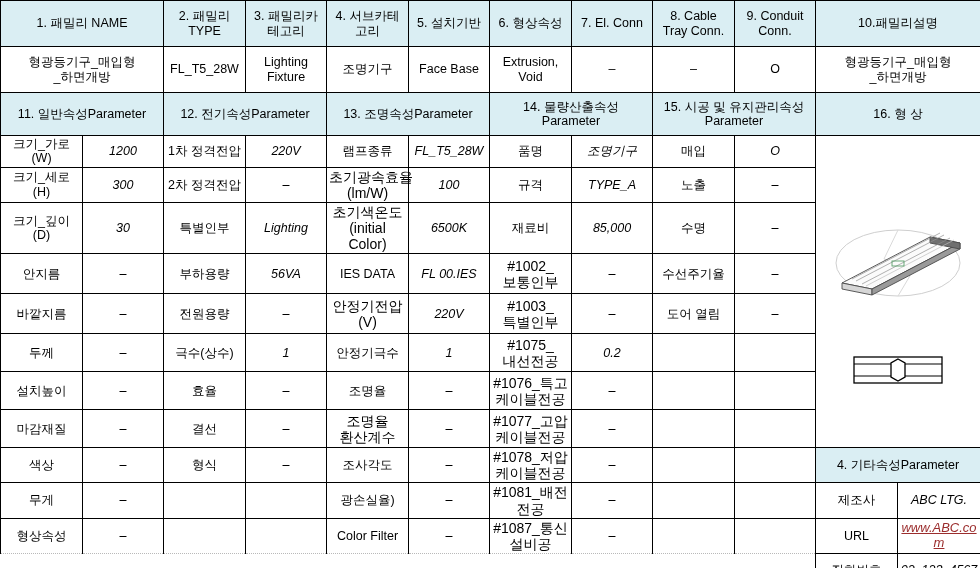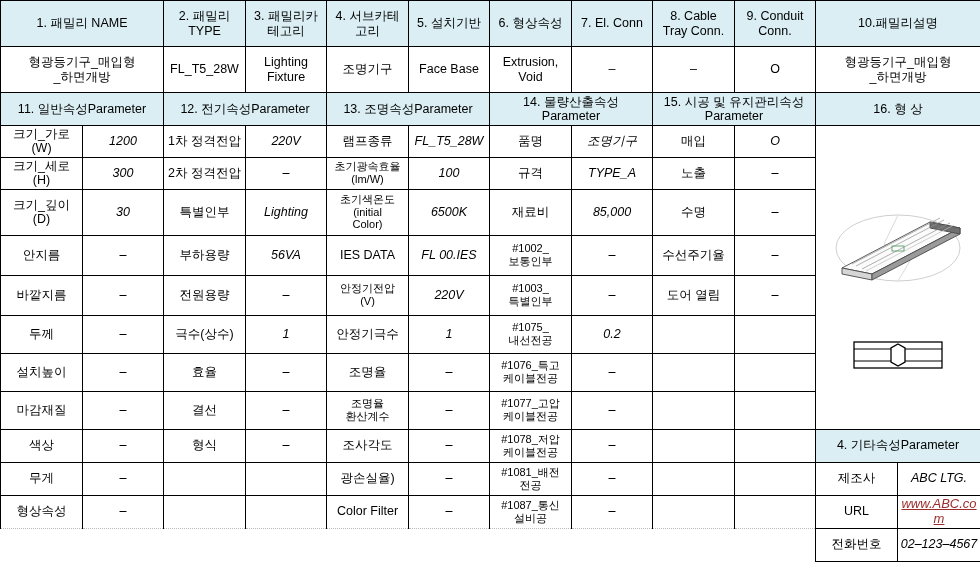--- a/index.html
+++ b/index.html
@@ -6,27 +6,27 @@
   body{width:980px;height:568px;font-family:"Liberation Sans","DejaVu Sans",sans-serif;color:#000;overflow:hidden;}
   #sheet{width:980px;height:568px;position:relative;box-sizing:border-box;}
   table{border-collapse:collapse;table-layout:fixed;width:980px;}
   td{border:1px solid #000;text-align:center;vertical-align:middle;font-size:12.5px;line-height:1.15;padding:1px 2px;word-break:keep-all;background:#fff;}
   .hdr{background:#daeef3;font-size:12.5px;}
   .lbl{font-size:12.5px;}
   .val{font-size:12.5px;font-style:italic;}
   .dot-b{border-bottom:1px dotted #b9b9b9;}
   .dot-r{border-right:1px dotted #b9b9b9;}
   .thin-r{border-right:1px solid #000;}
-  .small{font-size:11px;}
+  .small{font-size:14px;}
   .shapecell{padding:0;vertical-align:middle;}
   .shapewrap{width:100%;height:100%;display:flex;flex-direction:column;align-items:center;justify-content:center;gap:6px;}
   .link{color:#9b2d2d;text-decoration:underline;font-size:13px;word-break:break-all;}
   .row-h{height:31px;}
   .hdr-top{height:46px;margin-left:8px;}
-  .hdr-mid{height:33px;}
+  .hdr-mid{height:43px;}
 </style>
 </head>
 <body>
 
 <div id="sheet">
   <table>
     <colgroup>
       <col style="width:82px">
         <col style="width:81px">
       <col style="width:82px">

